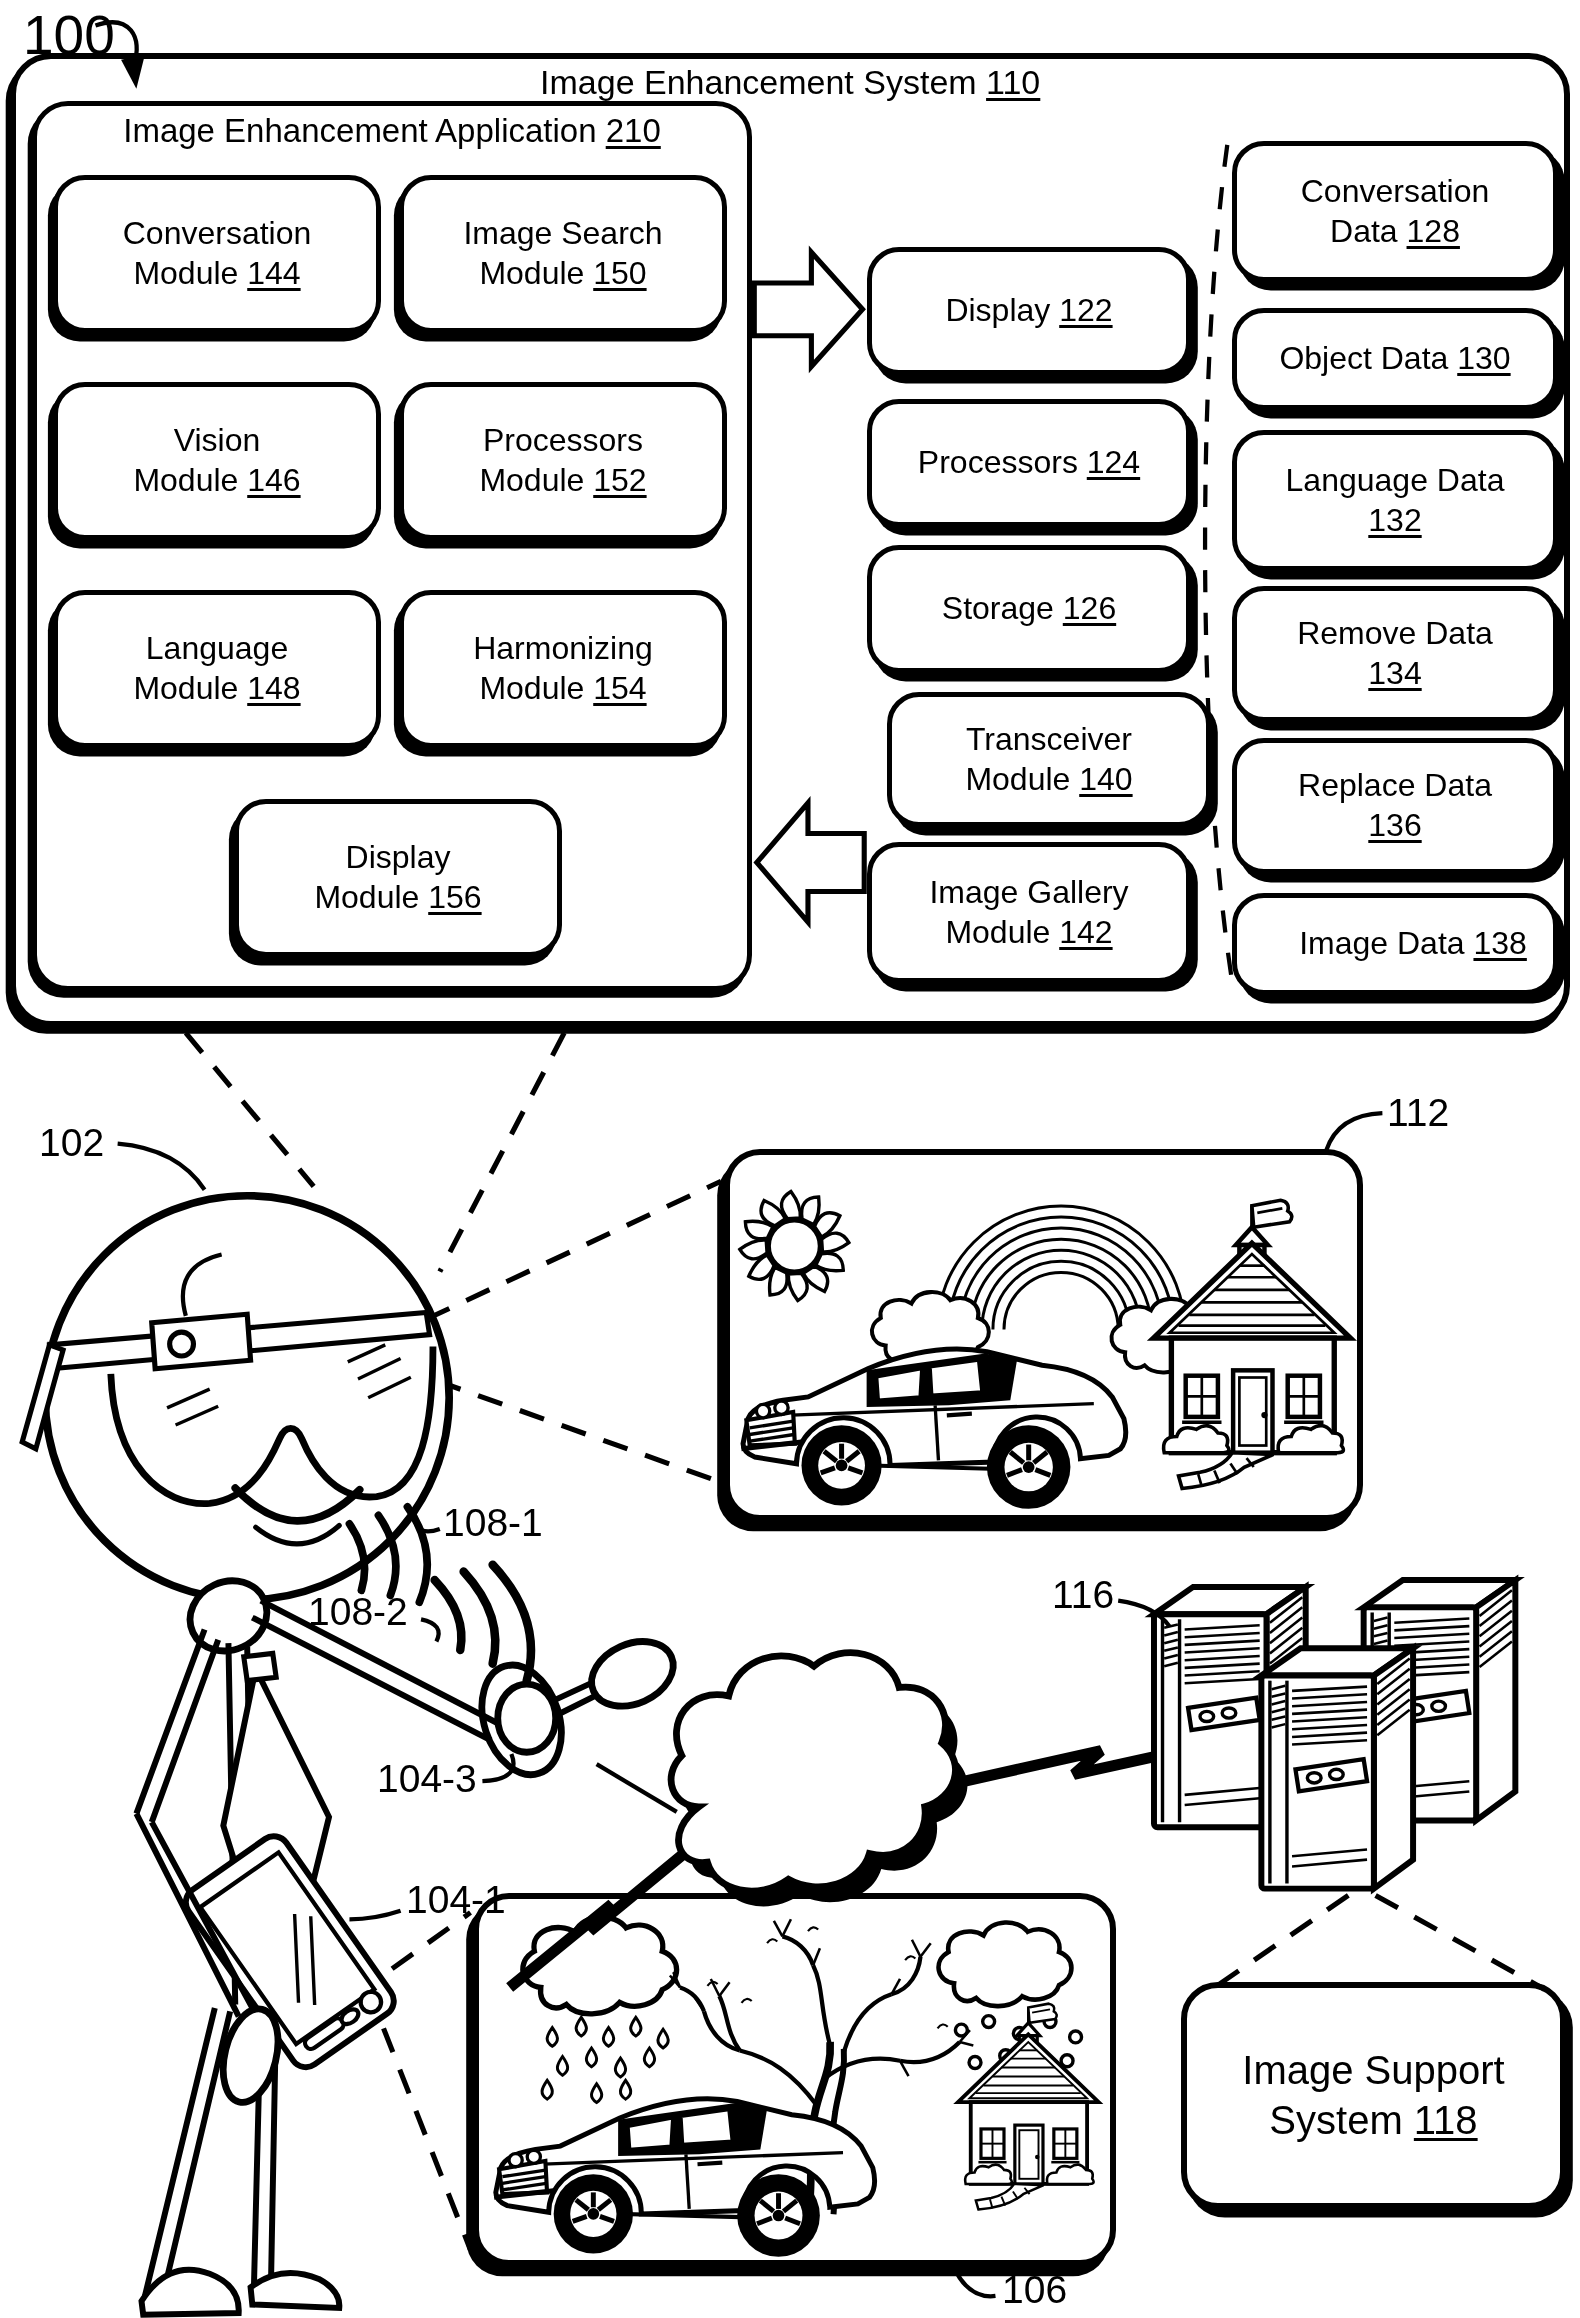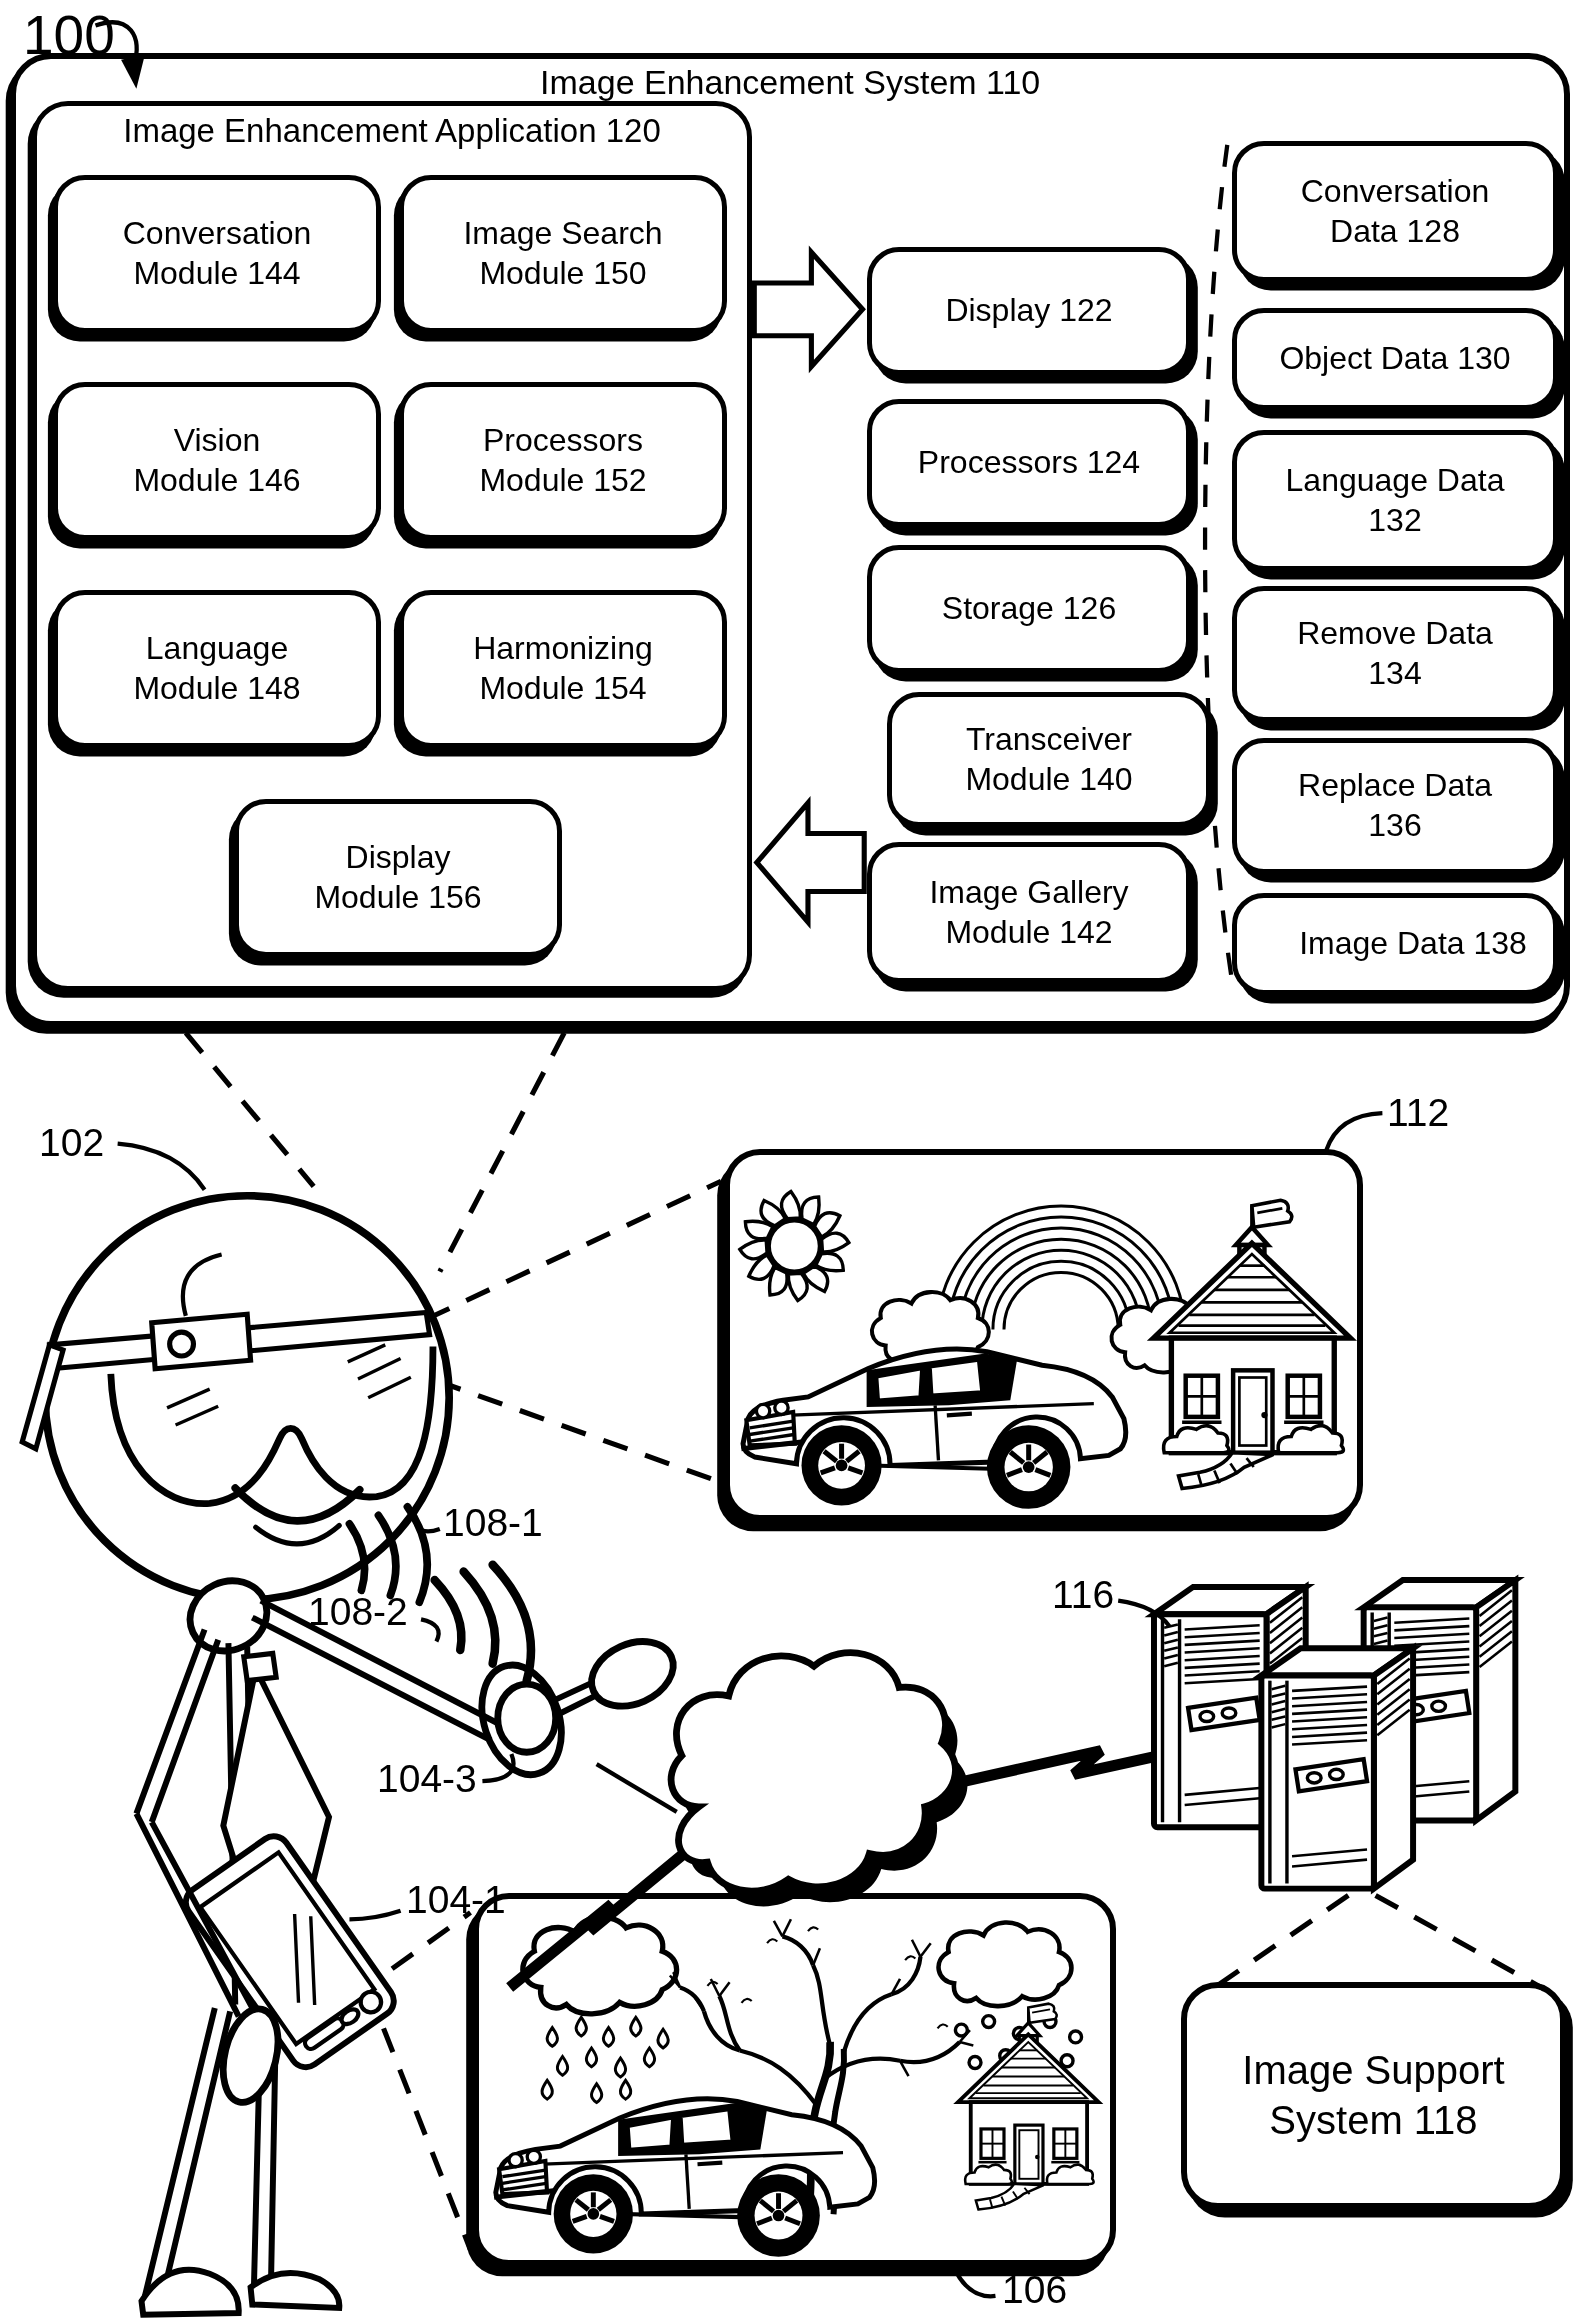--- a/index.html
+++ b/index.html
@@ -8,41 +8,41 @@
          font-family:"Liberation Sans",sans-serif;color:#000;overflow:hidden;}
   .pbox{position:absolute;background:#fff;border:5.1px solid #000;border-radius:32px;
         display:flex;align-items:center;justify-content:center;text-align:center;
         box-shadow:-5.1px 8.5px 0 #000;}
   .sr{box-shadow:6.8px 8.5px 0 #000;}
   .imgbox{border-width:6.8px;border-radius:36px;box-shadow:-6.8px 10.2px 0 #000;background:#fff;}
   .frame{background:#fff;border:6px solid #000;border-radius:41px;position:absolute;
          box-shadow:-4.3px 6.8px 0 #000;}
   .bt{font-size:32px;line-height:1.24;}
   .ttl{position:absolute;text-align:center;font-size:34px;}
-  .num{text-decoration-thickness:2.6px;text-underline-offset:4.3px;}
+  .num{text-decoration:underline;text-decoration-thickness:2.6px;text-underline-offset:4.3px;}
   .lbl{position:absolute;font-size:39px;white-space:nowrap;}
   svg.overlay{position:absolute;left:0;top:0;width:1581px;height:2319px;pointer-events:none;}
   .netlbl{position:absolute;display:flex;flex-direction:column;align-items:center;
           font-size:36px;line-height:1.3;}
 </style>
 </head>
 <body>
 
 <div id="stage">
 
   <div class="frame" style="left:10.2px;top:53px;width:1560px;height:974px;"></div>
   <div class="ttl" style="left:10.2px;top:63px;width:1560px;">
     <span>Image Enhancement System</span>
     <span class="num">110</span>
   </div>
 
   <div class="frame" style="left:32px;top:101px;width:720px;height:890px;border-radius:36px;border-width:5.1px;"></div>
   <div class="ttl" style="left:32px;top:112px;width:720px;font-size:33px;">
     <span>Image Enhancement Application</span>
-    <span class="num">120</span>
+    <span class="num">210</span>
   </div>
 
   <div class="pbox" style="left:53px;top:175px;width:328px;height:158px;">
     <div class="bt"><span>Conversation</span><br>
       <span>Module</span> <span class="num">144</span></div>
     </div>
   <div class="pbox" style="left:399px;top:175px;width:328px;height:158px;">
     <div class="bt"><span>Image Search</span><br>
       <span>Module</span> <span class="num">150</span></div>
     </div>

